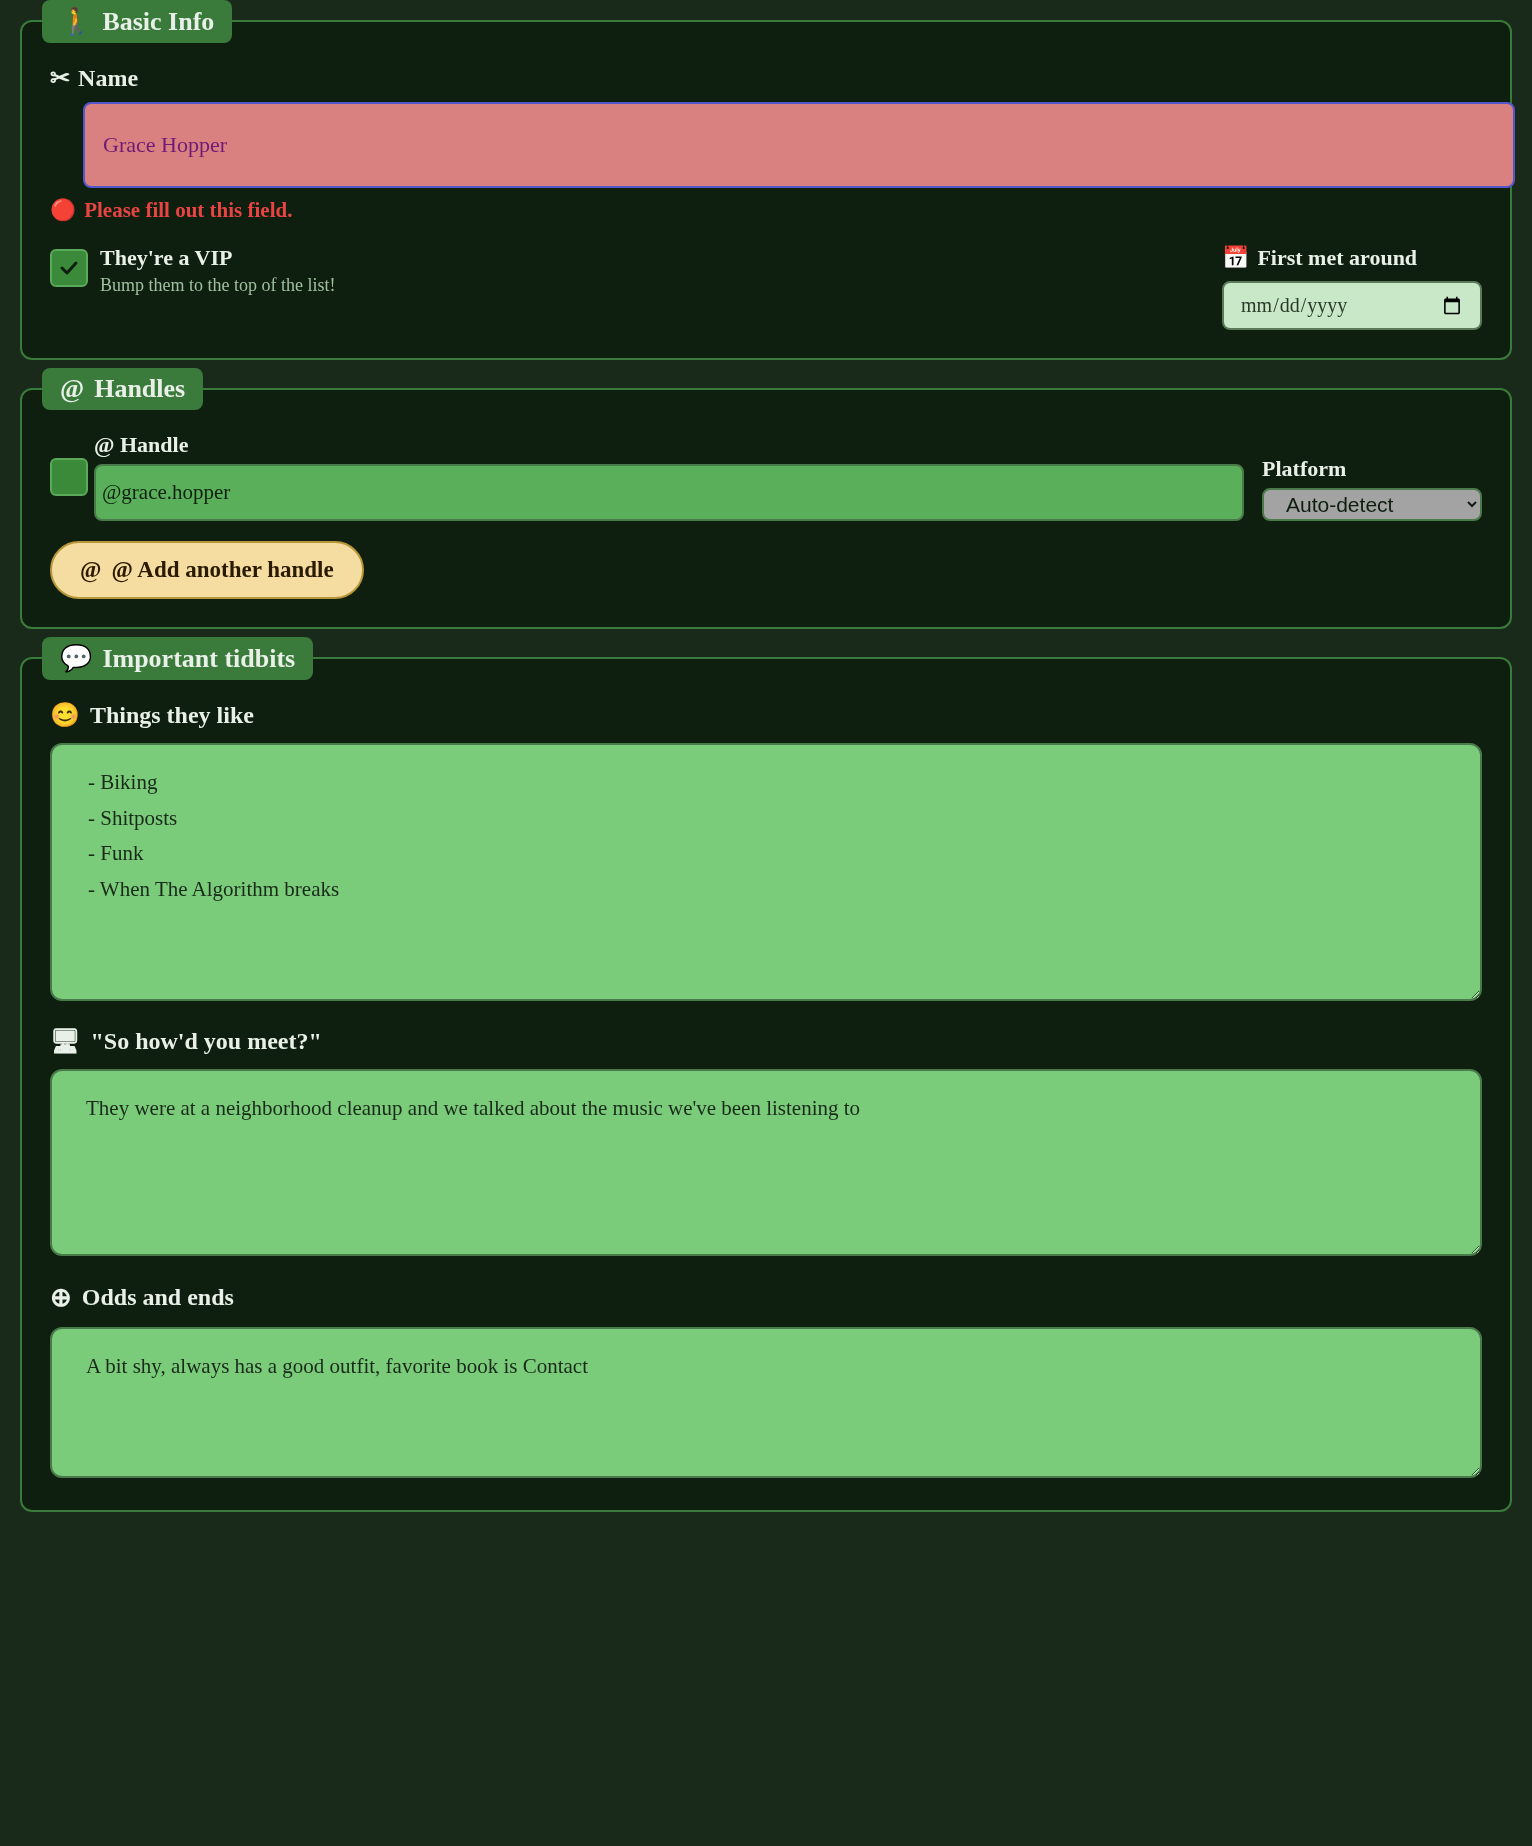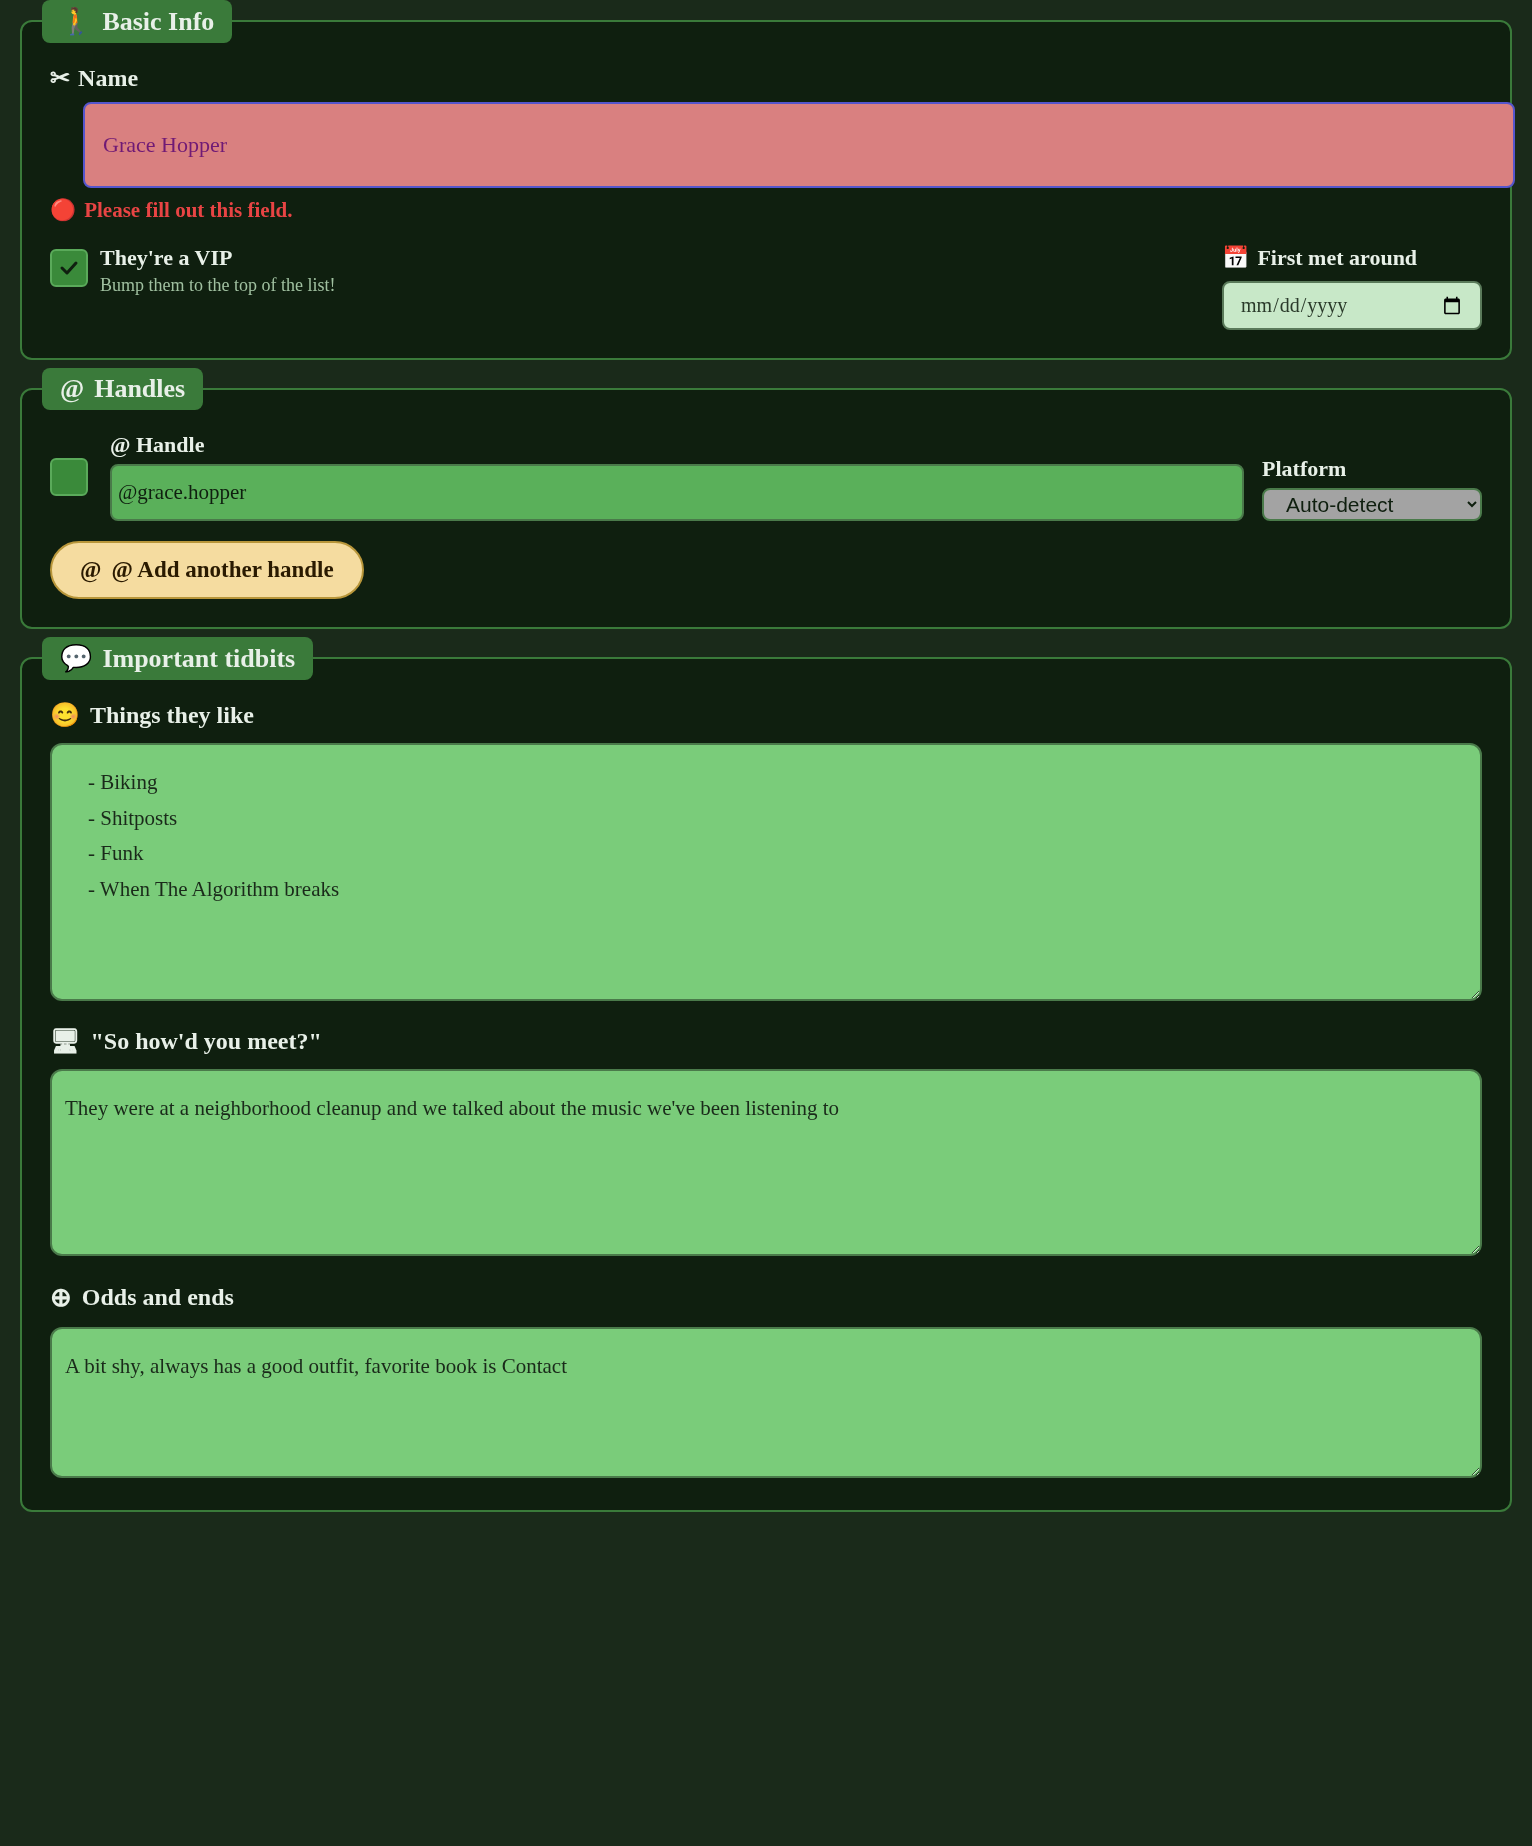--- a/index.html
+++ b/index.html
@@ -143,21 +143,21 @@
       background-color: #c8e8c8;
       color: #2a3a2a;
       font-family: inherit;
       width: 260px;
     }
 
     
     .handles-row {
       display: flex;
       align-items: center;
-      gap: 22px;
+      gap: 6px;
       margin-bottom: 20px;
     }
 
     .handle-checkbox {
       width: 38px;
       height: 38px;
       background-color: #3a8a3a;
       border-radius: 6px;
       border: 2px solid #5aaa5a;
       flex-shrink: 0;
@@ -247,21 +247,21 @@
       background-color: #7acc7a;
       color: #1a2a1a;
       font-family: inherit;
       resize: vertical;
       outline: none;
       line-height: 1.7;
     }
 
     .tidbits-textarea-short {
       width: 100%;
-      padding: 20px 13px;
+      padding: 20px 34px;
       font-size: 21px;
       border-radius: 12px;
       border: 2px solid #4a7a4a;
       background-color: #7acc7a;
       color: #1a2a1a;
       font-family: inherit;
       resize: vertical;
       outline: none;
       line-height: 1.7;
       min-height: 130px;

